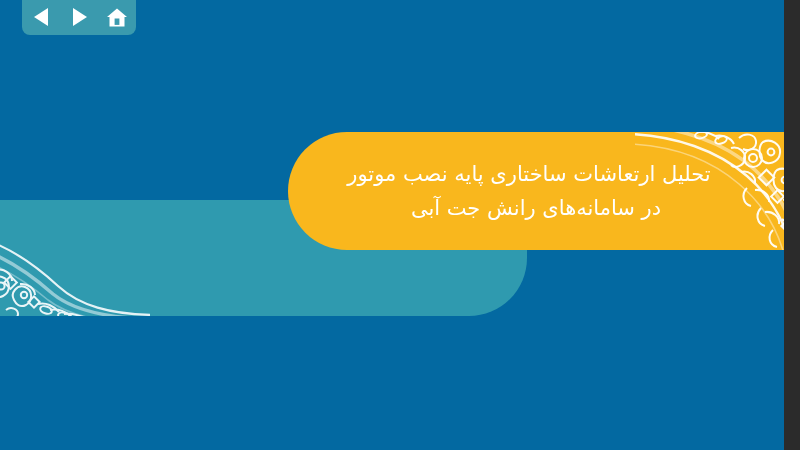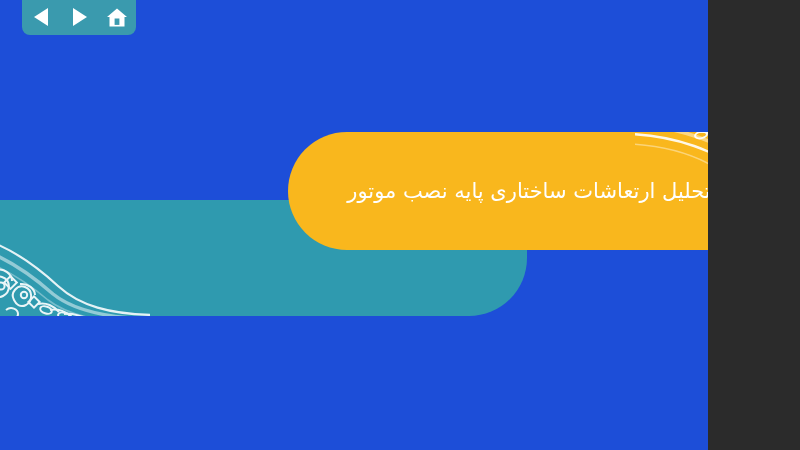--- a/index.html
+++ b/index.html
@@ -2,24 +2,24 @@
 <html><head>
 <meta charset="utf-8">
 <style>
   html, body {
     margin: 0;
     padding: 0;
     background: #2b2b2b;
   }
   #stage {
     position: relative;
-    width: 708px;
+    width: 784px;
     height: 450px;
     overflow: hidden;
-    background: #1d4ed8;
+    background: #0369a1;
     font-family: "DejaVu Sans", sans-serif;
   }
 
   
   #nav-toolbar {
     position: absolute;
     left: 22px;
     top: -10px;
     width: 114px;
     height: 45px;
@@ -213,15 +213,16 @@
         <path d="M130,80 C138,79 145,85 144,92"></path>
         <path d="M112,56 C106,62 108,72 116,74"></path>
         <path d="M126,76 C120,82 122,92 130,94"></path>
         <path d="M138,98 C132,104 134,113 142,115"></path>
       </g>
     </svg>
   </div>
 
   <div id="title-block">
     <div class="title-line" id="title-line-1">تحلیل ارتعاشات ساختاری پایه نصب موتور</div>
+    <div class="title-line" id="title-line-2">در سامانه‌های رانش جت آبی</div>
   </div>
 
 </div>
 
 </body></html>

